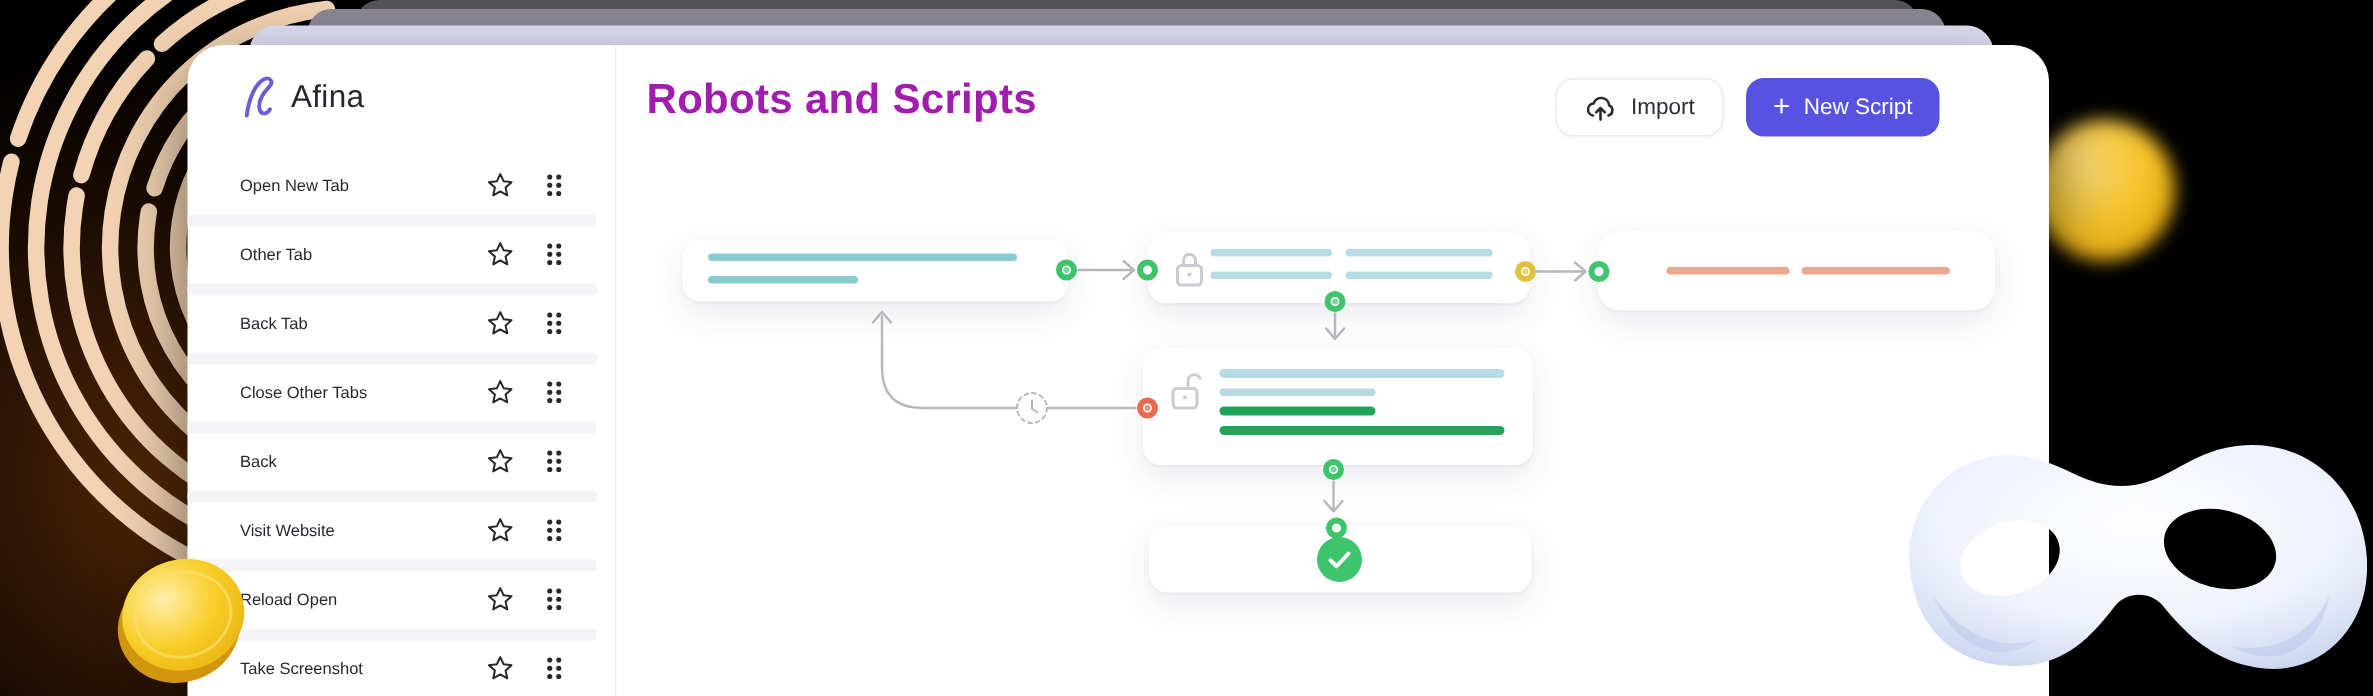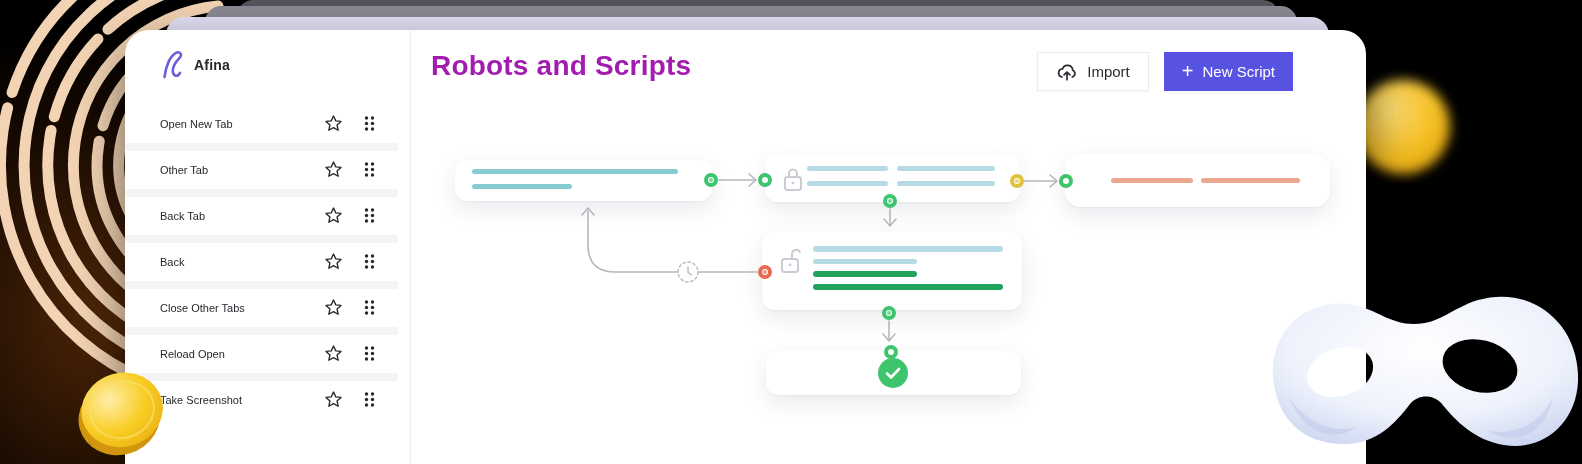--- a/index.html
+++ b/index.html
@@ -30,39 +30,39 @@
   .window {
     position:absolute; left:125px; top:30px; width:1241px; height:434px;
     background:#fff; border-radius:24px 24px 0 0; z-index:5;
     box-shadow:0 18px 50px rgba(0,0,0,.55);
   }
 
   
   .sidebar { position:absolute; left:0; top:0; width:285px; height:100%; }
   .side-divider { position:absolute; left:285px; top:0; width:1px; height:100%; background:#ececf0; }
   .brand { position:absolute; left:35px; top:20px; display:flex; align-items:center; gap:10px; }
-  .brand-name { font-size:14px; font-weight:bold; color:var(--c-text_dark); letter-spacing:.2px; }
+  .brand-name { font-size:21px; font-weight:normal; color:var(--c-text_dark); letter-spacing:.2px; }
   .side-list { position:absolute; left:35px; top:75px; width:220px; list-style:none; }
   .side-item {
     position:relative; height:37px; margin-bottom:9px;
     display:flex; align-items:center; gap:14px; cursor:pointer;
   }
   .side-item:not(:last-child)::after {
     content:""; position:absolute; left:-35px; right:-18px; bottom:-9px; height:8px;
     background:#f4f4f7; border-radius:3px;
   }
   .side-label { flex:1; font-size:11px; color:var(--c-text_dark); }
   .icon-btn { display:flex; align-items:center; justify-content:center; width:22px; height:22px; cursor:pointer; }
 
   
   .main-title { position:absolute; left:306px; top:20px; font-size:28px; font-weight:600; color:#a21caf; letter-spacing:.2px; }
   .toolbar { position:absolute; top:22px; right:73px; display:flex; gap:15px; }
   .btn {
     display:flex; align-items:center; gap:9px; height:39px; padding:0 18px;
-    border-radius:0; font-size:15px; cursor:pointer; border:none;
+    border-radius:12px; font-size:15px; cursor:pointer; border:none;
     font-family:"Liberation Sans", sans-serif;
   }
   .btn-import { background:#fff; border:1px solid #ececee; color:#2a2d33; font-weight:500; box-shadow:0 1px 3px rgba(0,0,0,.04); }
   .btn-new { background:var(--c-accent_purple); color:#fff; font-weight:500; }
   .btn-new .plus { font-size:20px; font-weight:400; line-height:1; margin-top:-2px; }
 
   
   .flow-card {
     position:absolute; background:#fff; border-radius:12px;
     box-shadow:0 8px 22px rgba(40,50,80,.10), 0 1px 2px rgba(40,50,80,.05);
@@ -185,57 +185,75 @@
               <circle cx="9.5" cy="3" r="1.7"></circle>
               <circle cx="3.5" cy="8.5" r="1.7"></circle>
               <circle cx="9.5" cy="8.5" r="1.7"></circle>
               <circle cx="3.5" cy="14" r="1.7"></circle>
               <circle cx="9.5" cy="14" r="1.7"></circle>
             </svg>
           </span>
         </li>
 
         <li class="side-item">
+          <span class="side-label">Close Other Tabs</span>
+          <span class="icon-btn">
+            <svg width="19" height="19" viewBox="0 0 24 24" fill="none">
+              <path d="M12 2.6l2.9 6.1 6.6.7-5 4.5 1.4 6.6L12 17.2 6.1 20.5l1.4-6.6-5-4.5 6.6-.7z" stroke="#26282d" stroke-width="1.7" stroke-linejoin="round"></path>
+            </svg>
+          </span>
+          <span class="icon-btn">
+            <svg width="13" height="17" viewBox="0 0 13 17" fill="#26282d">
+              <circle cx="3.5" cy="3" r="1.7"></circle>
+              <circle cx="9.5" cy="3" r="1.7"></circle>
+              <circle cx="3.5" cy="8.5" r="1.7"></circle>
+              <circle cx="9.5" cy="8.5" r="1.7"></circle>
+              <circle cx="3.5" cy="14" r="1.7"></circle>
+              <circle cx="9.5" cy="14" r="1.7"></circle>
+            </svg>
+          </span>
+        </li>
+
+        <li class="side-item">
           <span class="side-label">Back</span>
           <span class="icon-btn">
             <svg width="19" height="19" viewBox="0 0 24 24" fill="none">
               <path d="M12 2.6l2.9 6.1 6.6.7-5 4.5 1.4 6.6L12 17.2 6.1 20.5l1.4-6.6-5-4.5 6.6-.7z" stroke="#26282d" stroke-width="1.7" stroke-linejoin="round"></path>
             </svg>
           </span>
           <span class="icon-btn">
             <svg width="13" height="17" viewBox="0 0 13 17" fill="#26282d">
               <circle cx="3.5" cy="3" r="1.7"></circle>
               <circle cx="9.5" cy="3" r="1.7"></circle>
               <circle cx="3.5" cy="8.5" r="1.7"></circle>
               <circle cx="9.5" cy="8.5" r="1.7"></circle>
               <circle cx="3.5" cy="14" r="1.7"></circle>
               <circle cx="9.5" cy="14" r="1.7"></circle>
             </svg>
           </span>
         </li>
 
         <li class="side-item">
-          <span class="side-label">Close Other Tabs</span>
-          <span class="icon-btn">
-            <svg width="19" height="19" viewBox="0 0 24 24" fill="none">
-              <path d="M12 2.6l2.9 6.1 6.6.7-5 4.5 1.4 6.6L12 17.2 6.1 20.5l1.4-6.6-5-4.5 6.6-.7z" stroke="#26282d" stroke-width="1.7" stroke-linejoin="round"></path>
-            </svg>
-          </span>
-          <span class="icon-btn">
-            <svg width="13" height="17" viewBox="0 0 13 17" fill="#26282d">
-              <circle cx="3.5" cy="3" r="1.7"></circle>
-              <circle cx="9.5" cy="3" r="1.7"></circle>
-              <circle cx="3.5" cy="8.5" r="1.7"></circle>
-              <circle cx="9.5" cy="8.5" r="1.7"></circle>
-              <circle cx="3.5" cy="14" r="1.7"></circle>
-              <circle cx="9.5" cy="14" r="1.7"></circle>
-            </svg>
-          </span>
-        </li>
-
+          <span class="side-label">Visit Website</span>
+          <span class="icon-btn">
+            <svg width="19" height="19" viewBox="0 0 24 24" fill="none">
+              <path d="M12 2.6l2.9 6.1 6.6.7-5 4.5 1.4 6.6L12 17.2 6.1 20.5l1.4-6.6-5-4.5 6.6-.7z" stroke="#26282d" stroke-width="1.7" stroke-linejoin="round"></path>
+            </svg>
+          </span>
+          <span class="icon-btn">
+            <svg width="13" height="17" viewBox="0 0 13 17" fill="#26282d">
+              <circle cx="3.5" cy="3" r="1.7"></circle>
+              <circle cx="9.5" cy="3" r="1.7"></circle>
+              <circle cx="3.5" cy="8.5" r="1.7"></circle>
+              <circle cx="9.5" cy="8.5" r="1.7"></circle>
+              <circle cx="3.5" cy="14" r="1.7"></circle>
+              <circle cx="9.5" cy="14" r="1.7"></circle>
+            </svg>
+          </span>
+        </li>
 
         <li class="side-item">
           <span class="side-label">Reload Open</span>
           <span class="icon-btn">
             <svg width="19" height="19" viewBox="0 0 24 24" fill="none">
               <path d="M12 2.6l2.9 6.1 6.6.7-5 4.5 1.4 6.6L12 17.2 6.1 20.5l1.4-6.6-5-4.5 6.6-.7z" stroke="#26282d" stroke-width="1.7" stroke-linejoin="round"></path>
             </svg>
           </span>
           <span class="icon-btn">
             <svg width="13" height="17" viewBox="0 0 13 17" fill="#26282d">

